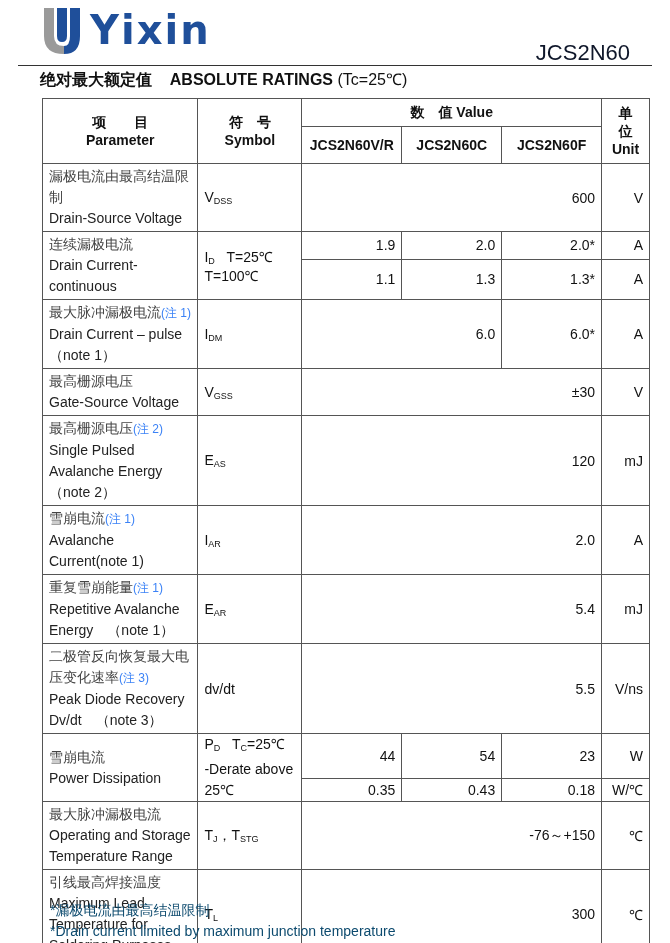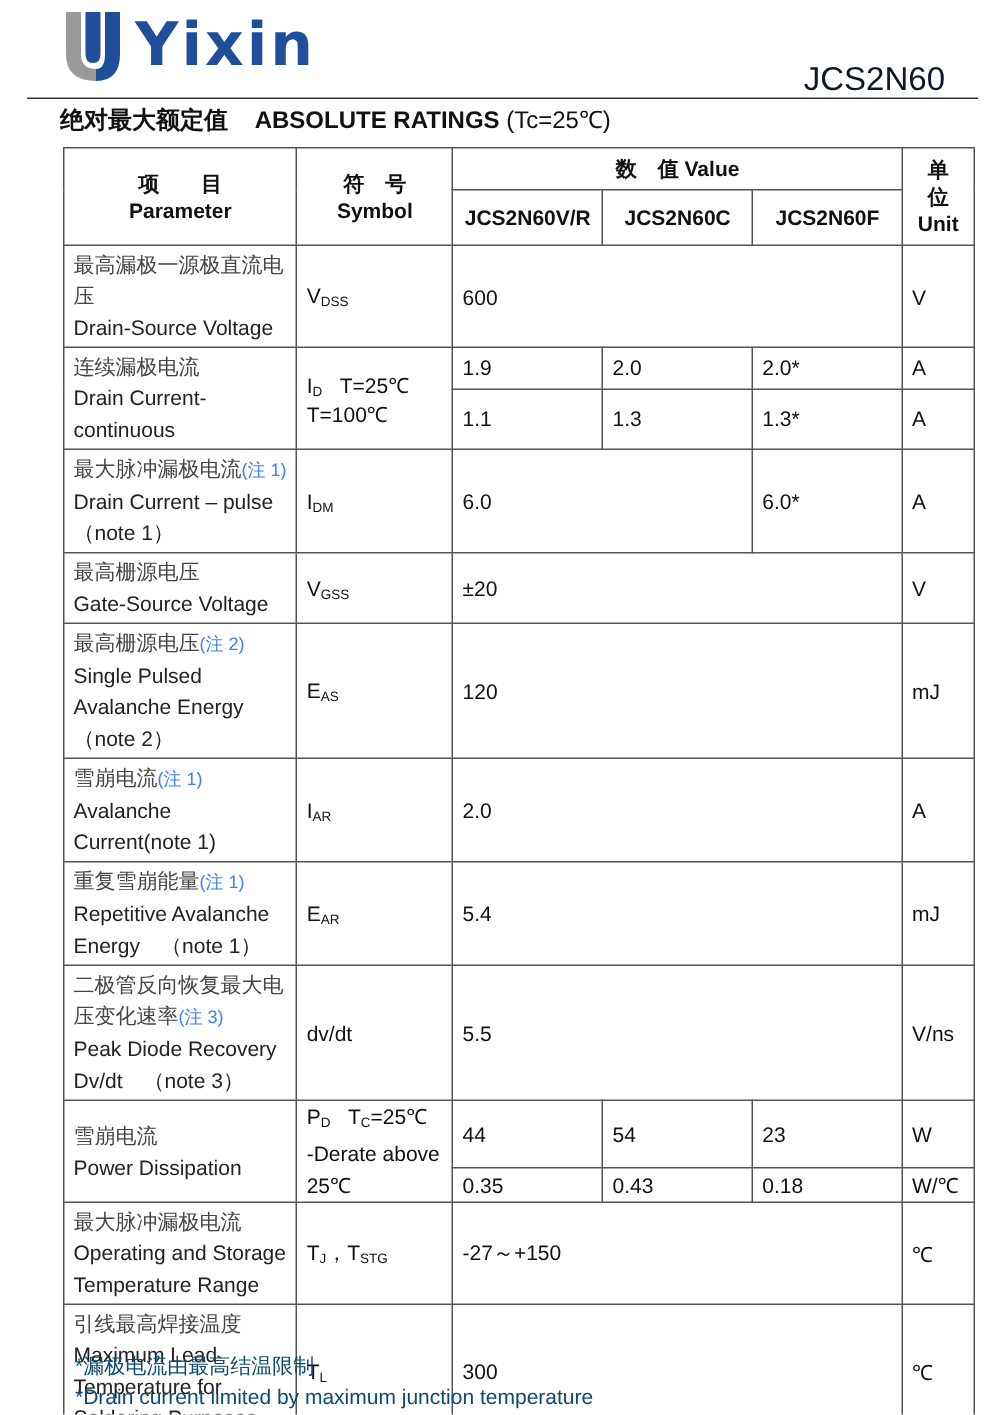--- a/index.html
+++ b/index.html
@@ -7,21 +7,21 @@
   .logo { position:absolute; left:42px; top:6px; height:50px; display:flex; align-items:flex-start; }
   .logo-mark { width:40px; height:48px; position:relative; }
   .logo-text { font-family:"DejaVu Sans", sans-serif; font-weight:bold; font-size:40px; color:#1f4f9a; margin-left:8px; letter-spacing:2px; line-height:48px; }
   .part-no { position:absolute; right:40px; top:40px; font-size:22px; color:#0f172a; }
   .hr { position:absolute; left:18px; right:18px; top:65px; border-top:1.5px solid #333; }
   .section-title { position:absolute; left:40px; top:68px; font-size:16px; font-weight:bold; }
   .section-title .cond { font-weight:normal; }
   table { position:absolute; left:42px; top:98px; width:608px; border-collapse:collapse; font-size:14px; }
   td, th { border:1px solid #555; padding:0 6px; }
   th { font-weight:bold; text-align:center; }
-  td.c { text-align:left; }
+  td.c { text-align:right; }
   td.p { text-align:left; color:#222; line-height:21px; padding:2px 6px; }
   td.s { text-align:left; }
   .cn { color:#444; }
   .note { font-size:12px; color:#3b82f6; }
   sub { font-size:9px; vertical-align:-2px; }
   .foot { position:absolute; left:50px; font-size:14px; color:#0c4a6e; }
 </style>
 </head>
 <body>
 
@@ -68,21 +68,21 @@
         </th>
   </tr>
   <tr style="height:37px">
     <th>JCS2N60V/R</th>
     <th>JCS2N60C</th>
     <th>JCS2N60F</th>
   </tr>
 
   <tr style="height:63px">
     <td class="p">
-          <div class="cn">最高漏极一源极直流电压</div>
+          <div class="cn">漏极电流由最高结温限制</div>
           <div>Drain-Source Voltage</div>
         </td>
     <td class="s"><span>V</span><sub>DSS</sub></td>
     <td class="c" colspan="3">600</td>
     <td class="c">V</td>
   </tr>
 
   <tr style="height:26px">
     <td class="p" rowspan="2">
           <div class="cn">连续漏极电流</div>
@@ -115,21 +115,21 @@
     <td class="c">6.0*</td>
     <td class="c">A</td>
   </tr>
 
   <tr style="height:42px">
     <td class="p">
           <div class="cn">最高栅源电压</div>
           <div>Gate-Source Voltage</div>
         </td>
     <td class="s"><span>V</span><sub>GSS</sub></td>
-    <td class="c" colspan="3">±20</td>
+    <td class="c" colspan="3">±30</td>
     <td class="c">V</td>
   </tr>
 
   <tr style="height:84px">
     <td class="p">
           <div><span class="cn">最高栅源电压</span><span class="note">(注 2)</span></div>
           <div>Single Pulsed Avalanche Energy（note 2）</div>
         </td>
     <td class="s"><span>E</span><sub>AS</sub></td>
     <td class="c" colspan="3">120</td>
@@ -186,21 +186,21 @@
         <td class="c">0.18</td>
     <td class="c">W/℃</td>
   </tr>
 
   <tr style="height:63px">
     <td class="p">
           <div class="cn">最大脉冲漏极电流</div>
           <div>Operating and Storage Temperature Range</div>
         </td>
     <td class="s"><span>T</span><sub>J</sub><span>，T</span><sub>STG</sub></td>
-    <td class="c" colspan="3">-27～+150</td>
+    <td class="c" colspan="3">-76～+150</td>
     <td class="c">℃</td>
   </tr>
 
   <tr style="height:84px">
     <td class="p">
           <div class="cn">引线最高焊接温度</div>
           <div>Maximum Lead Temperature for Soldering Purposes</div>
         </td>
     <td class="s"><span>T</span><sub>L</sub></td>
     <td class="c" colspan="3">300</td>

